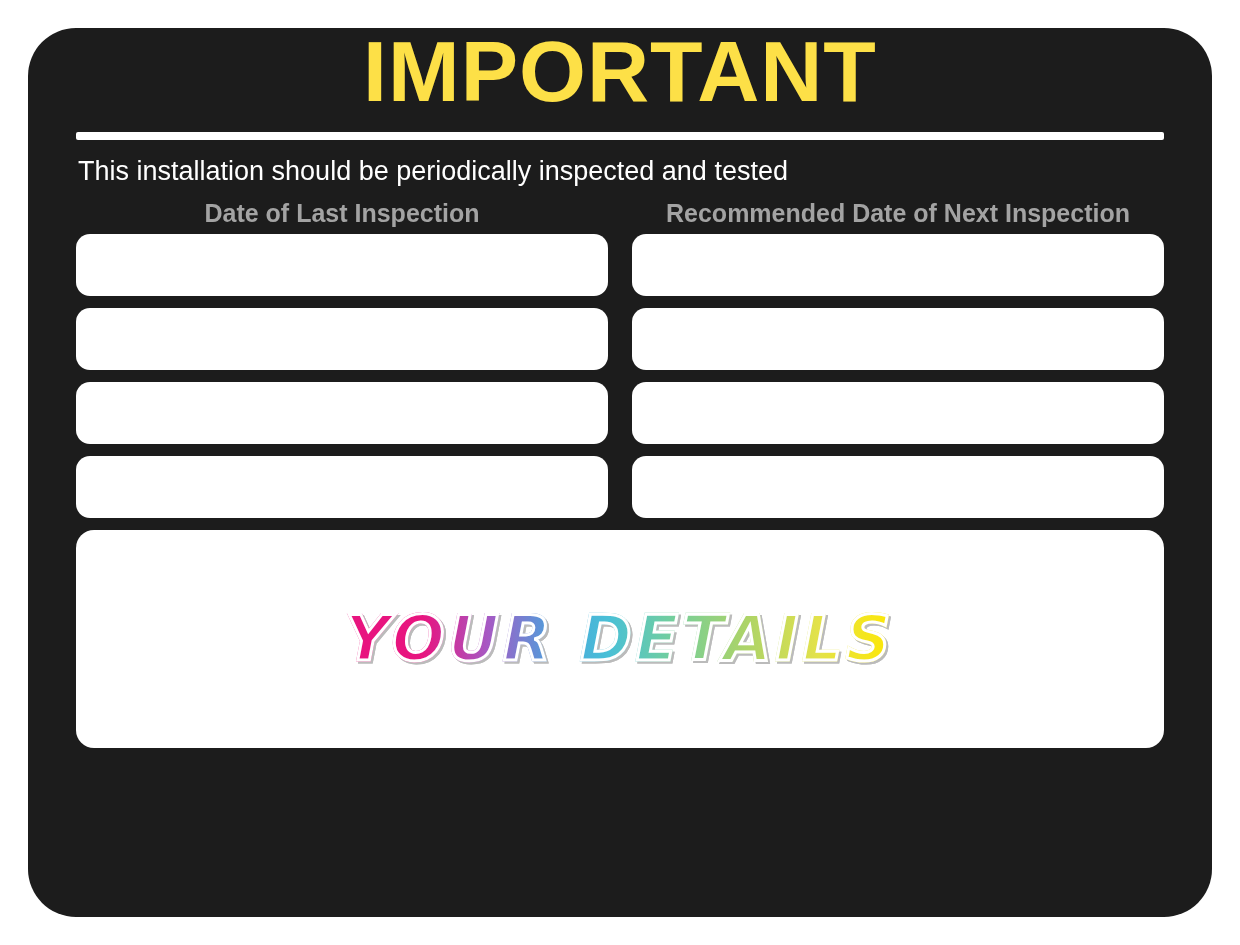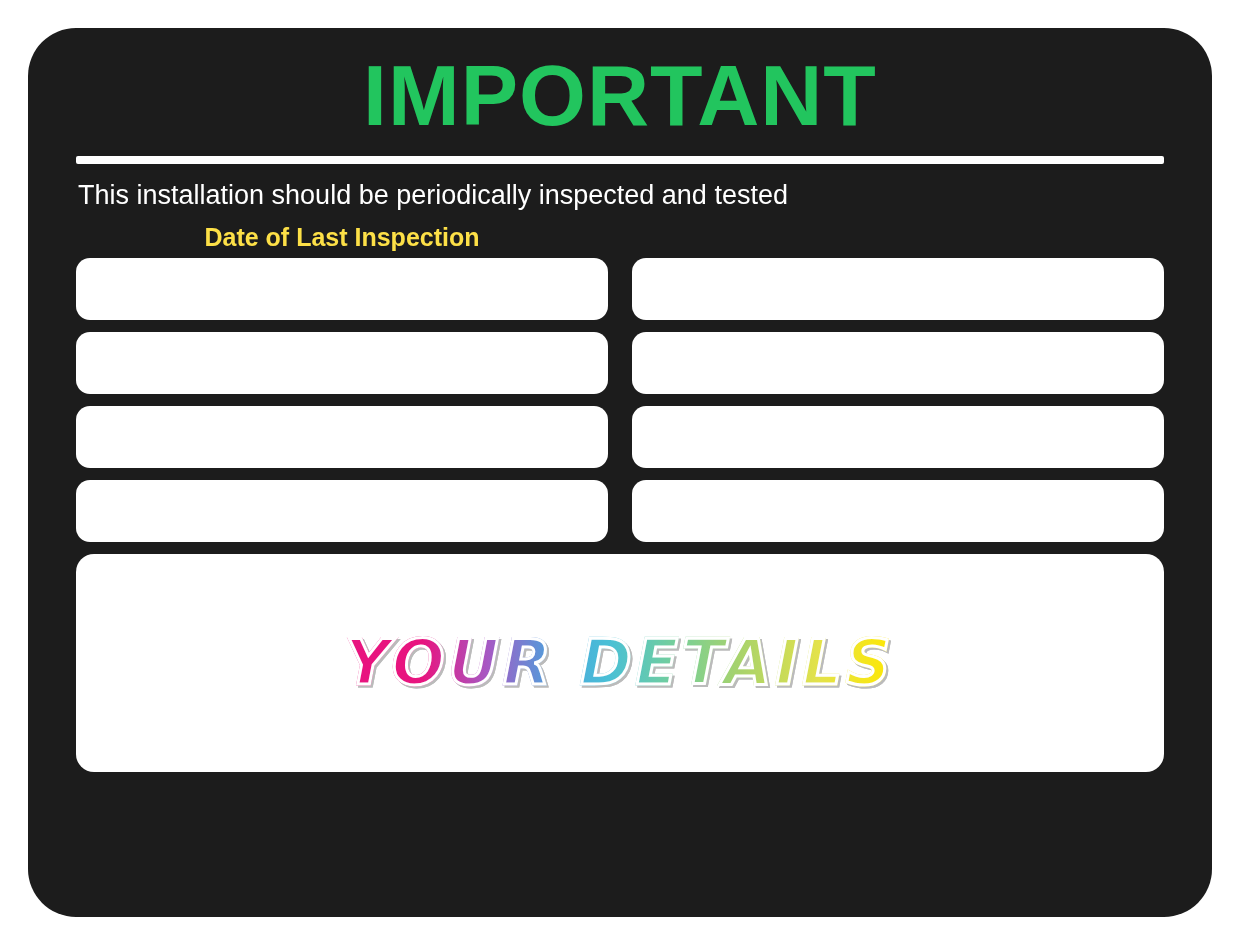--- a/index.html
+++ b/index.html
@@ -19,26 +19,25 @@
     top: 28px;
     width: 1184px;
     height: 889px;
     background: #1c1c1c;
     border-radius: 48px;
     box-sizing: border-box;
     padding: 0;
   }
   .title {
     text-align: center;
-    color: #22c55e;
+    color: #fde047;
     font-size: 86px;
     font-weight: bold;
     letter-spacing: 1px;
     line-height: 1;
-    padding-top: 24px;
     font-family: "Liberation Sans", sans-serif;
   }
   .divider {
     height: 8px;
     background: #ffffff;
     margin: 18px 48px 0 48px;
     border-radius: 2px;
   }
   .body-text {
     color: #ffffff;
@@ -48,21 +47,21 @@
     font-family: "Liberation Sans", sans-serif;
   }
   .body-text div {
     white-space: nowrap;
   }
   .col-headers {
     display: flex;
     margin: 10px 48px 0 48px;
   }
   .col-header {
-    color: #fde047;
+    color: #a3a3a3;
     font-size: 25px;
     font-weight: bold;
     text-align: center;
     font-family: "Liberation Sans", sans-serif;
   }
   .col-header.left { width: 532px; }
   .col-header.gap { width: 24px; }
   .col-header.right { width: 532px; }
 
   .rows {
@@ -130,20 +129,21 @@
 
   <div class="divider"></div>
 
   <div class="body-text">
     <div>This installation should be periodically inspected and tested</div>
   </div>
 
   <div class="col-headers">
     <div class="col-header left">Date of Last Inspection</div>
     <div class="col-header gap"></div>
+    <div class="col-header right">Recommended Date of Next Inspection</div>
   </div>
 
   <div class="rows">
     <div class="row">
       <div class="field"></div>
       <div class="spacer"></div>
       <div class="field"></div>
     </div>
     <div class="row">
       <div class="field"></div>

